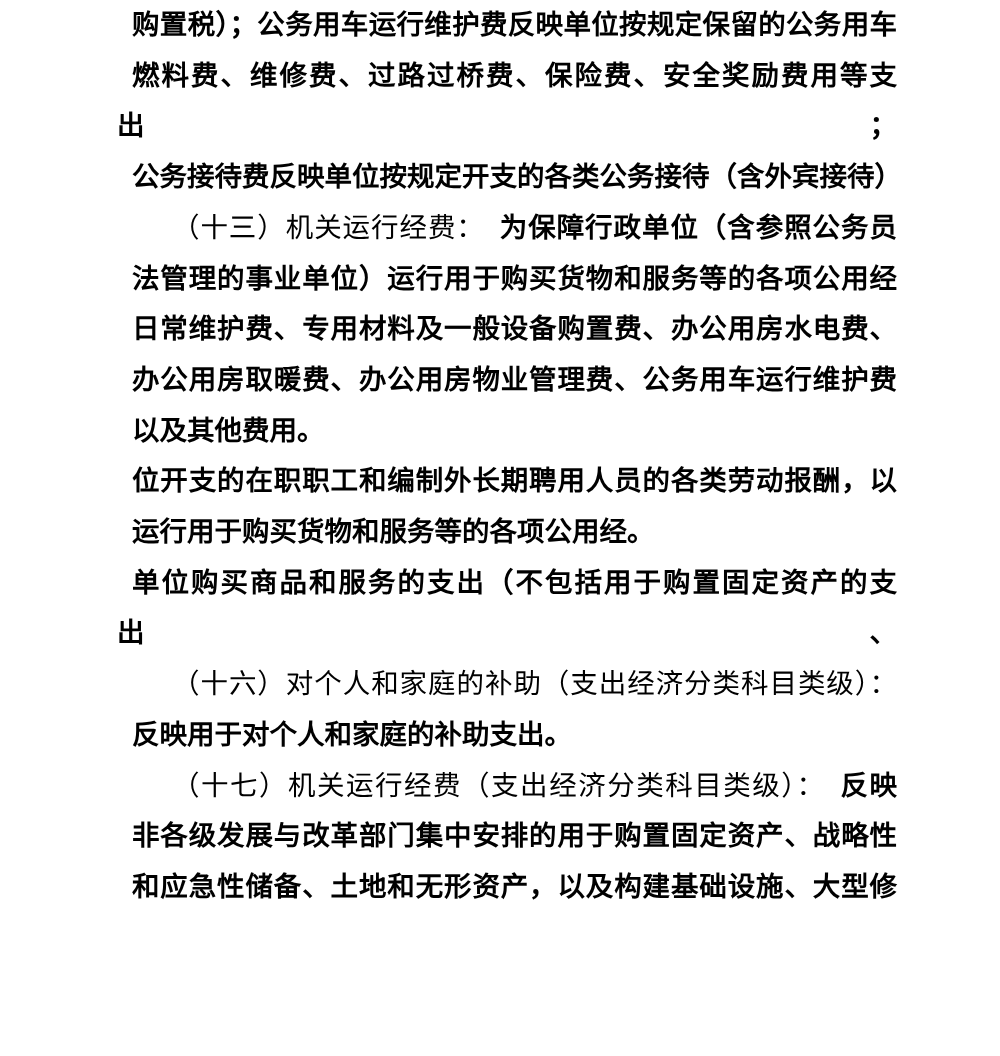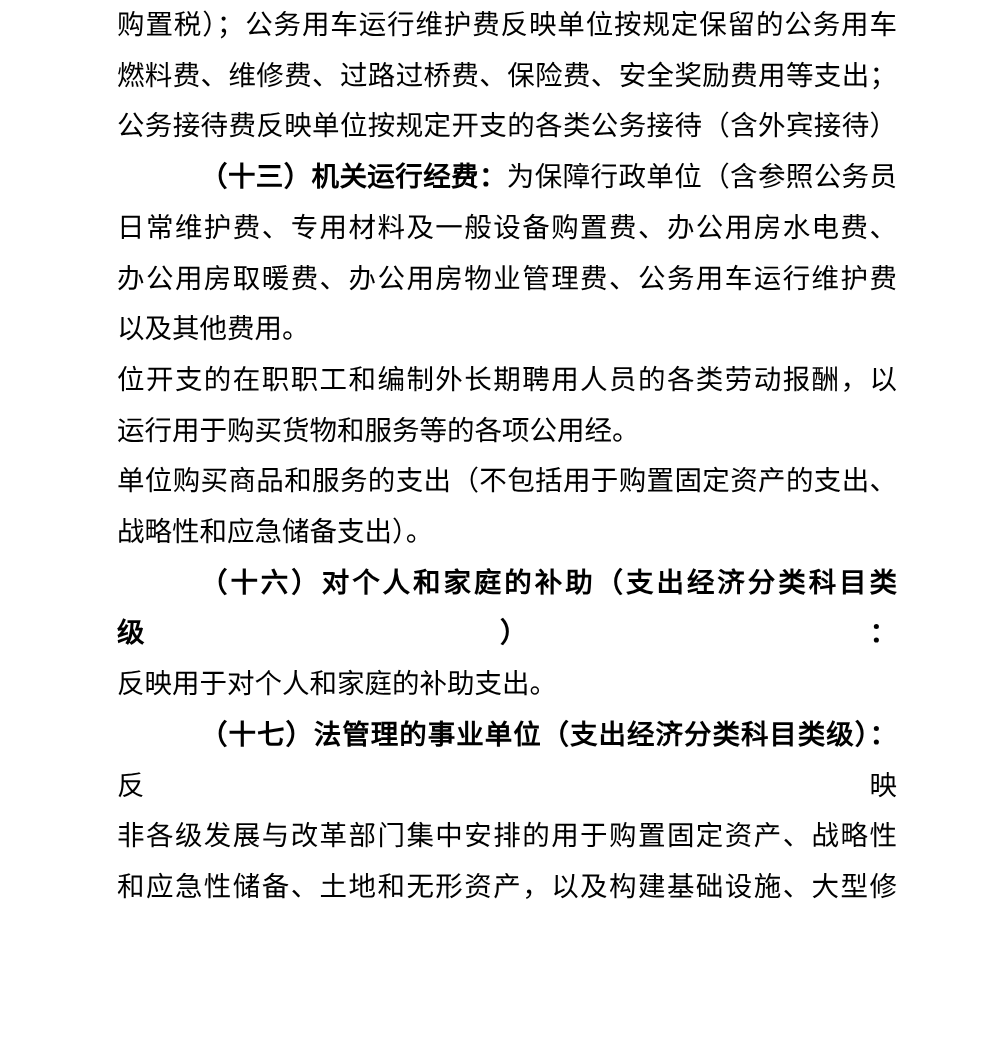--- a/index.html
+++ b/index.html
@@ -35,42 +35,42 @@
     text-align: justify;
     text-align-last: left;
   }
   .line.fill {
     text-align-last: justify;
   }
   .line.indent {
     text-indent: 55px;
   }
   .run-bold {
-    font-weight: 700;
-    margin-left: 28px;
+    font-weight: 400;
   }
   .run-regular {
-    font-weight: 400;
+    font-weight: 700;
+    margin-left: 15px;
   }
 </style>
 </head>
 <body style="background: rgb(255, 255, 255);">
 
 <div class="page">
   <div class="text-block" style="color: rgb(0, 0, 0);">
       <div class="line fill"><span class="run-regular">购置税）；公务用车运行维护费反映单位按规定保留的公务用车</span></div>
       <div class="line fill"><span class="run-regular">燃料费、维修费、过路过桥费、保险费、安全奖励费用等支出；</span></div>
       <div class="line fill"><span class="run-regular">公务接待费反映单位按规定开支的各类公务接待（含外宾接待）</span></div>
       <div class="line fill indent"><span class="run-bold">（十三）机关运行经费：</span><span class="run-regular">为保障行政单位（含参照公务员</span></div>
+      <div class="line fill"><span class="run-regular">法管理的事业单位）运行用于购买货物和服务等的各项公用经</span></div>
       <div class="line fill"><span class="run-regular">日常维护费、专用材料及一般设备购置费、办公用房水电费、</span></div>
       <div class="line fill"><span class="run-regular">办公用房取暖费、办公用房物业管理费、公务用车运行维护费</span></div>
       <div class="line"><span class="run-regular">以及其他费用。</span></div>
       <div class="line fill"><span class="run-regular">位开支的在职职工和编制外长期聘用人员的各类劳动报酬，以</span></div>
       <div class="line"><span class="run-regular">运行用于购买货物和服务等的各项公用经。</span></div>
       <div class="line fill"><span class="run-regular">单位购买商品和服务的支出（不包括用于购置固定资产的支出、</span></div>
-      <div class="line"><span class="run-regular">战略性和应急储备支出）。</span></div>
       <div class="line fill indent"><span class="run-bold">（十六）对个人和家庭的补助（支出经济分类科目类级）：</span></div>
       <div class="line"><span class="run-regular">反映用于对个人和家庭的补助支出。</span></div>
-      <div class="line fill indent"><span class="run-bold">（十七）法管理的事业单位（支出经济分类科目类级）：</span><span class="run-regular">反映</span></div>
+      <div class="line fill indent"><span class="run-bold">（十七）机关运行经费（支出经济分类科目类级）：</span><span class="run-regular">反映</span></div>
       <div class="line fill"><span class="run-regular">非各级发展与改革部门集中安排的用于购置固定资产、战略性</span></div>
       <div class="line fill"><span class="run-regular">和应急性储备、土地和无形资产，以及构建基础设施、大型修</span></div>
     </div>
 </div>
 
 </body></html>

